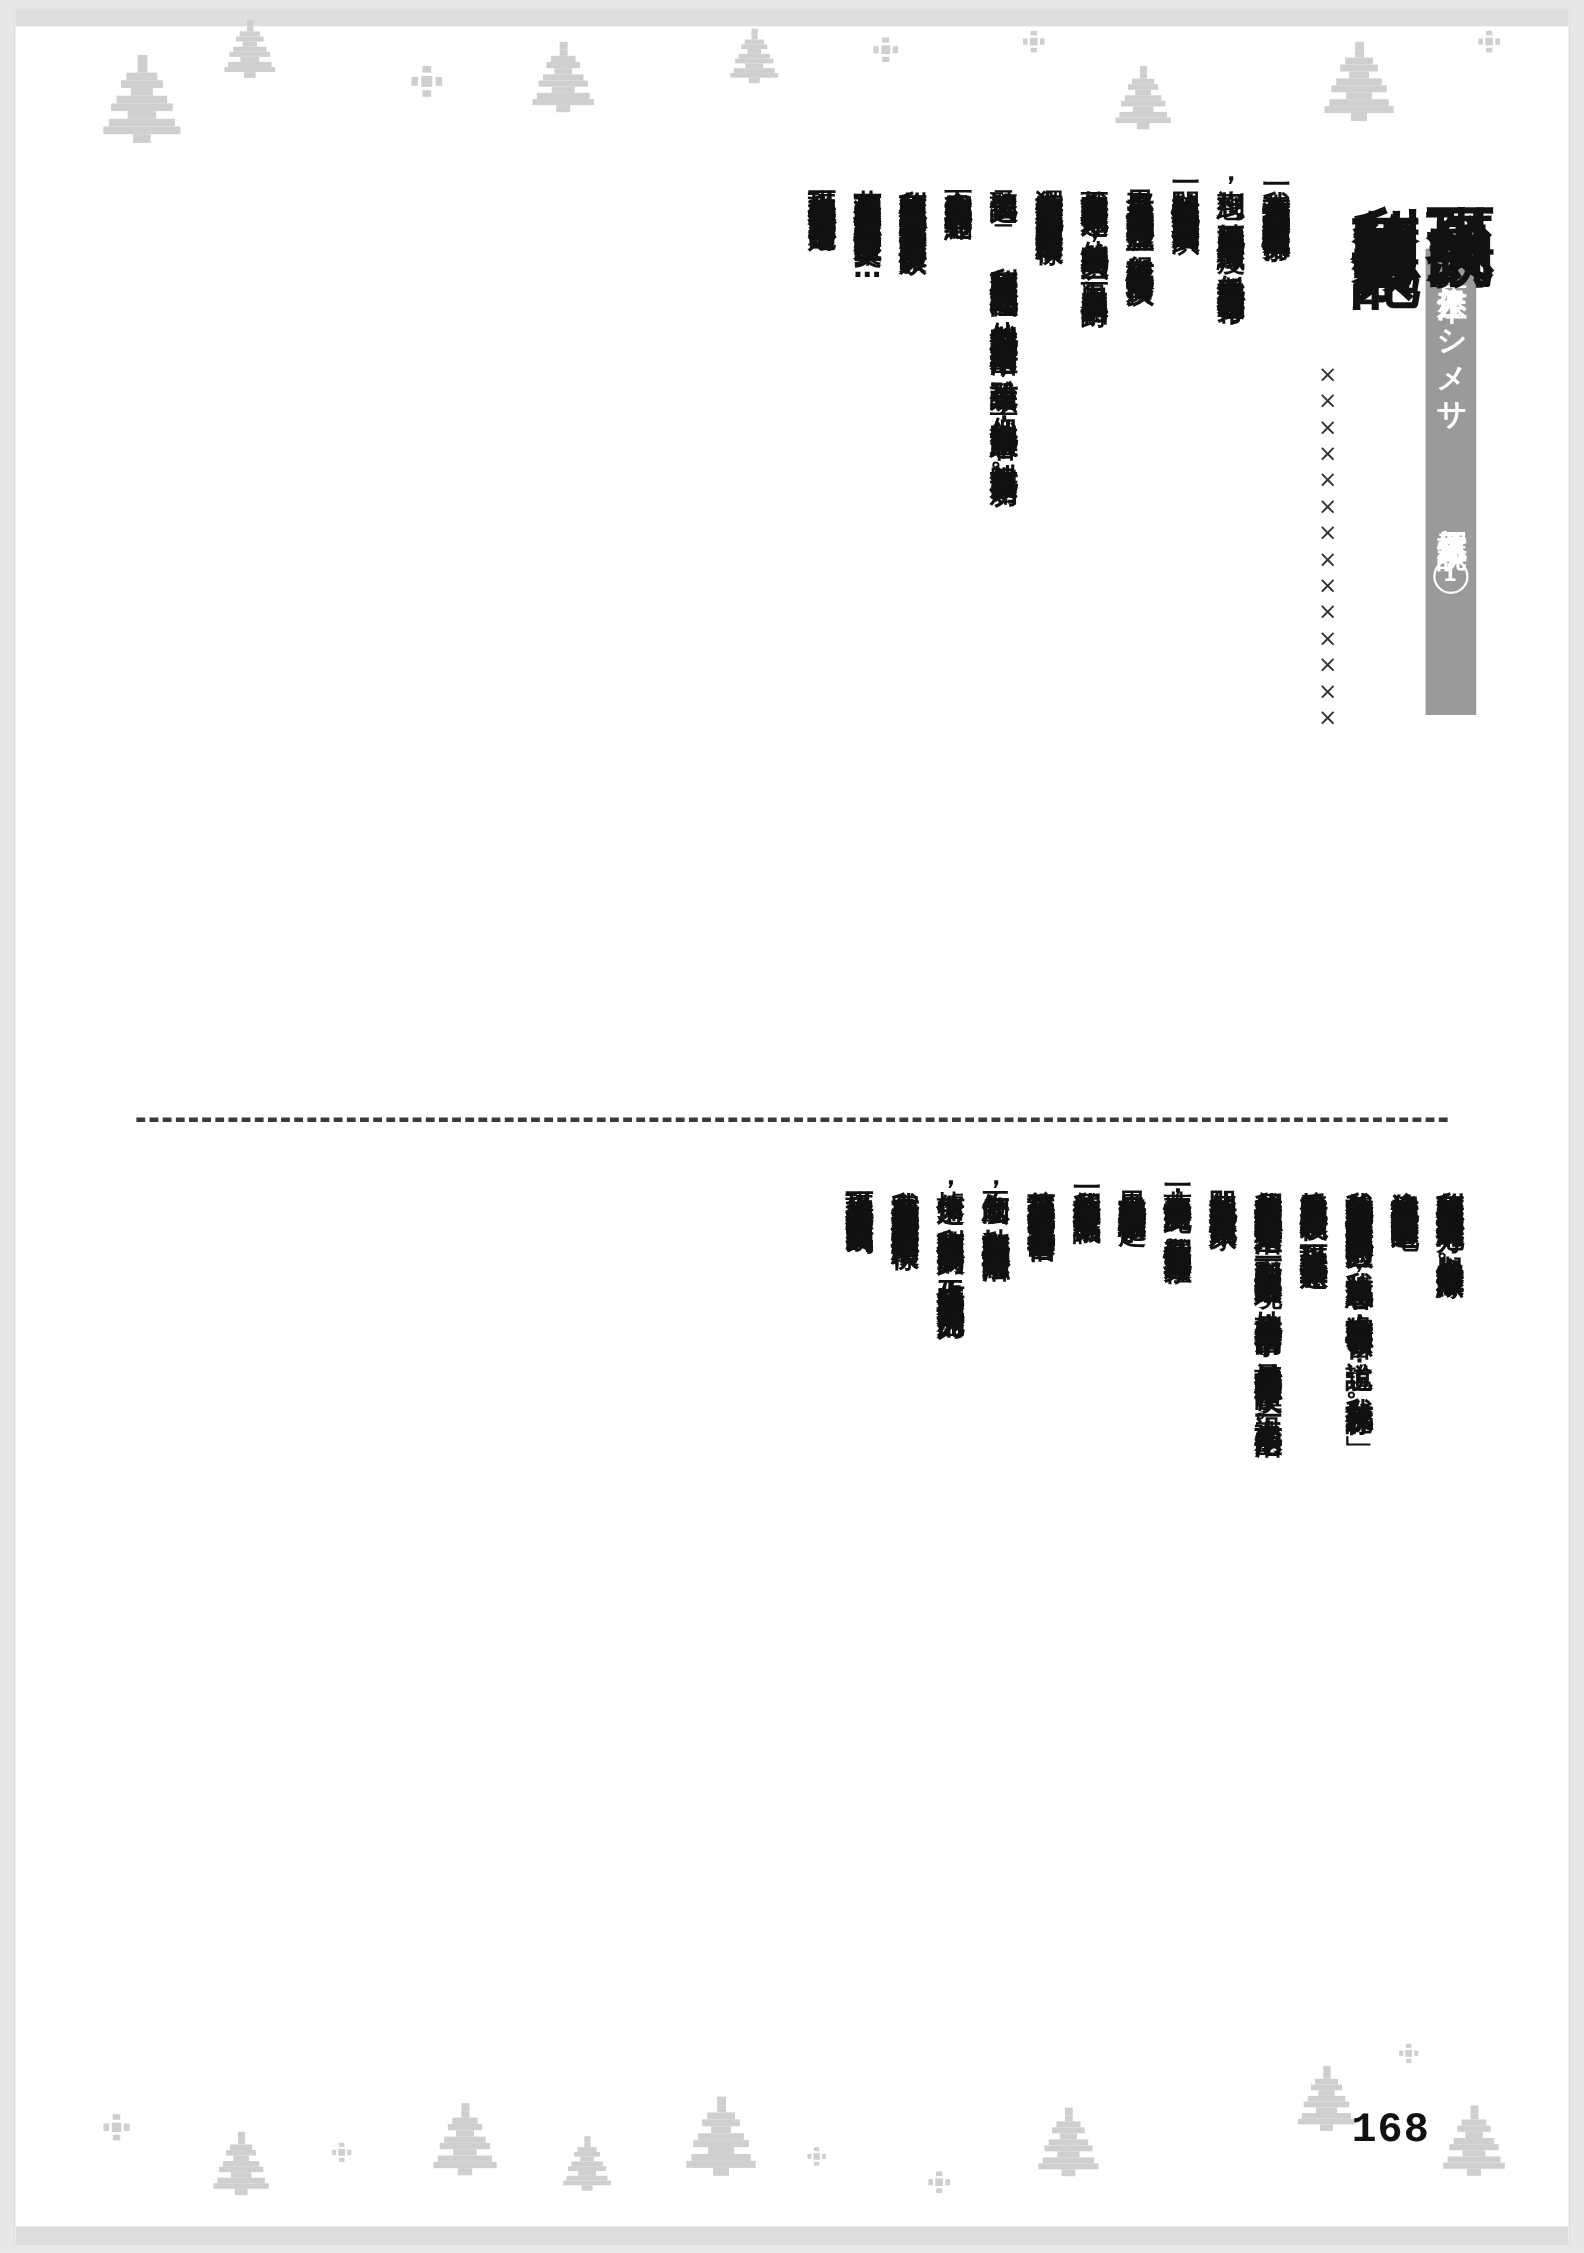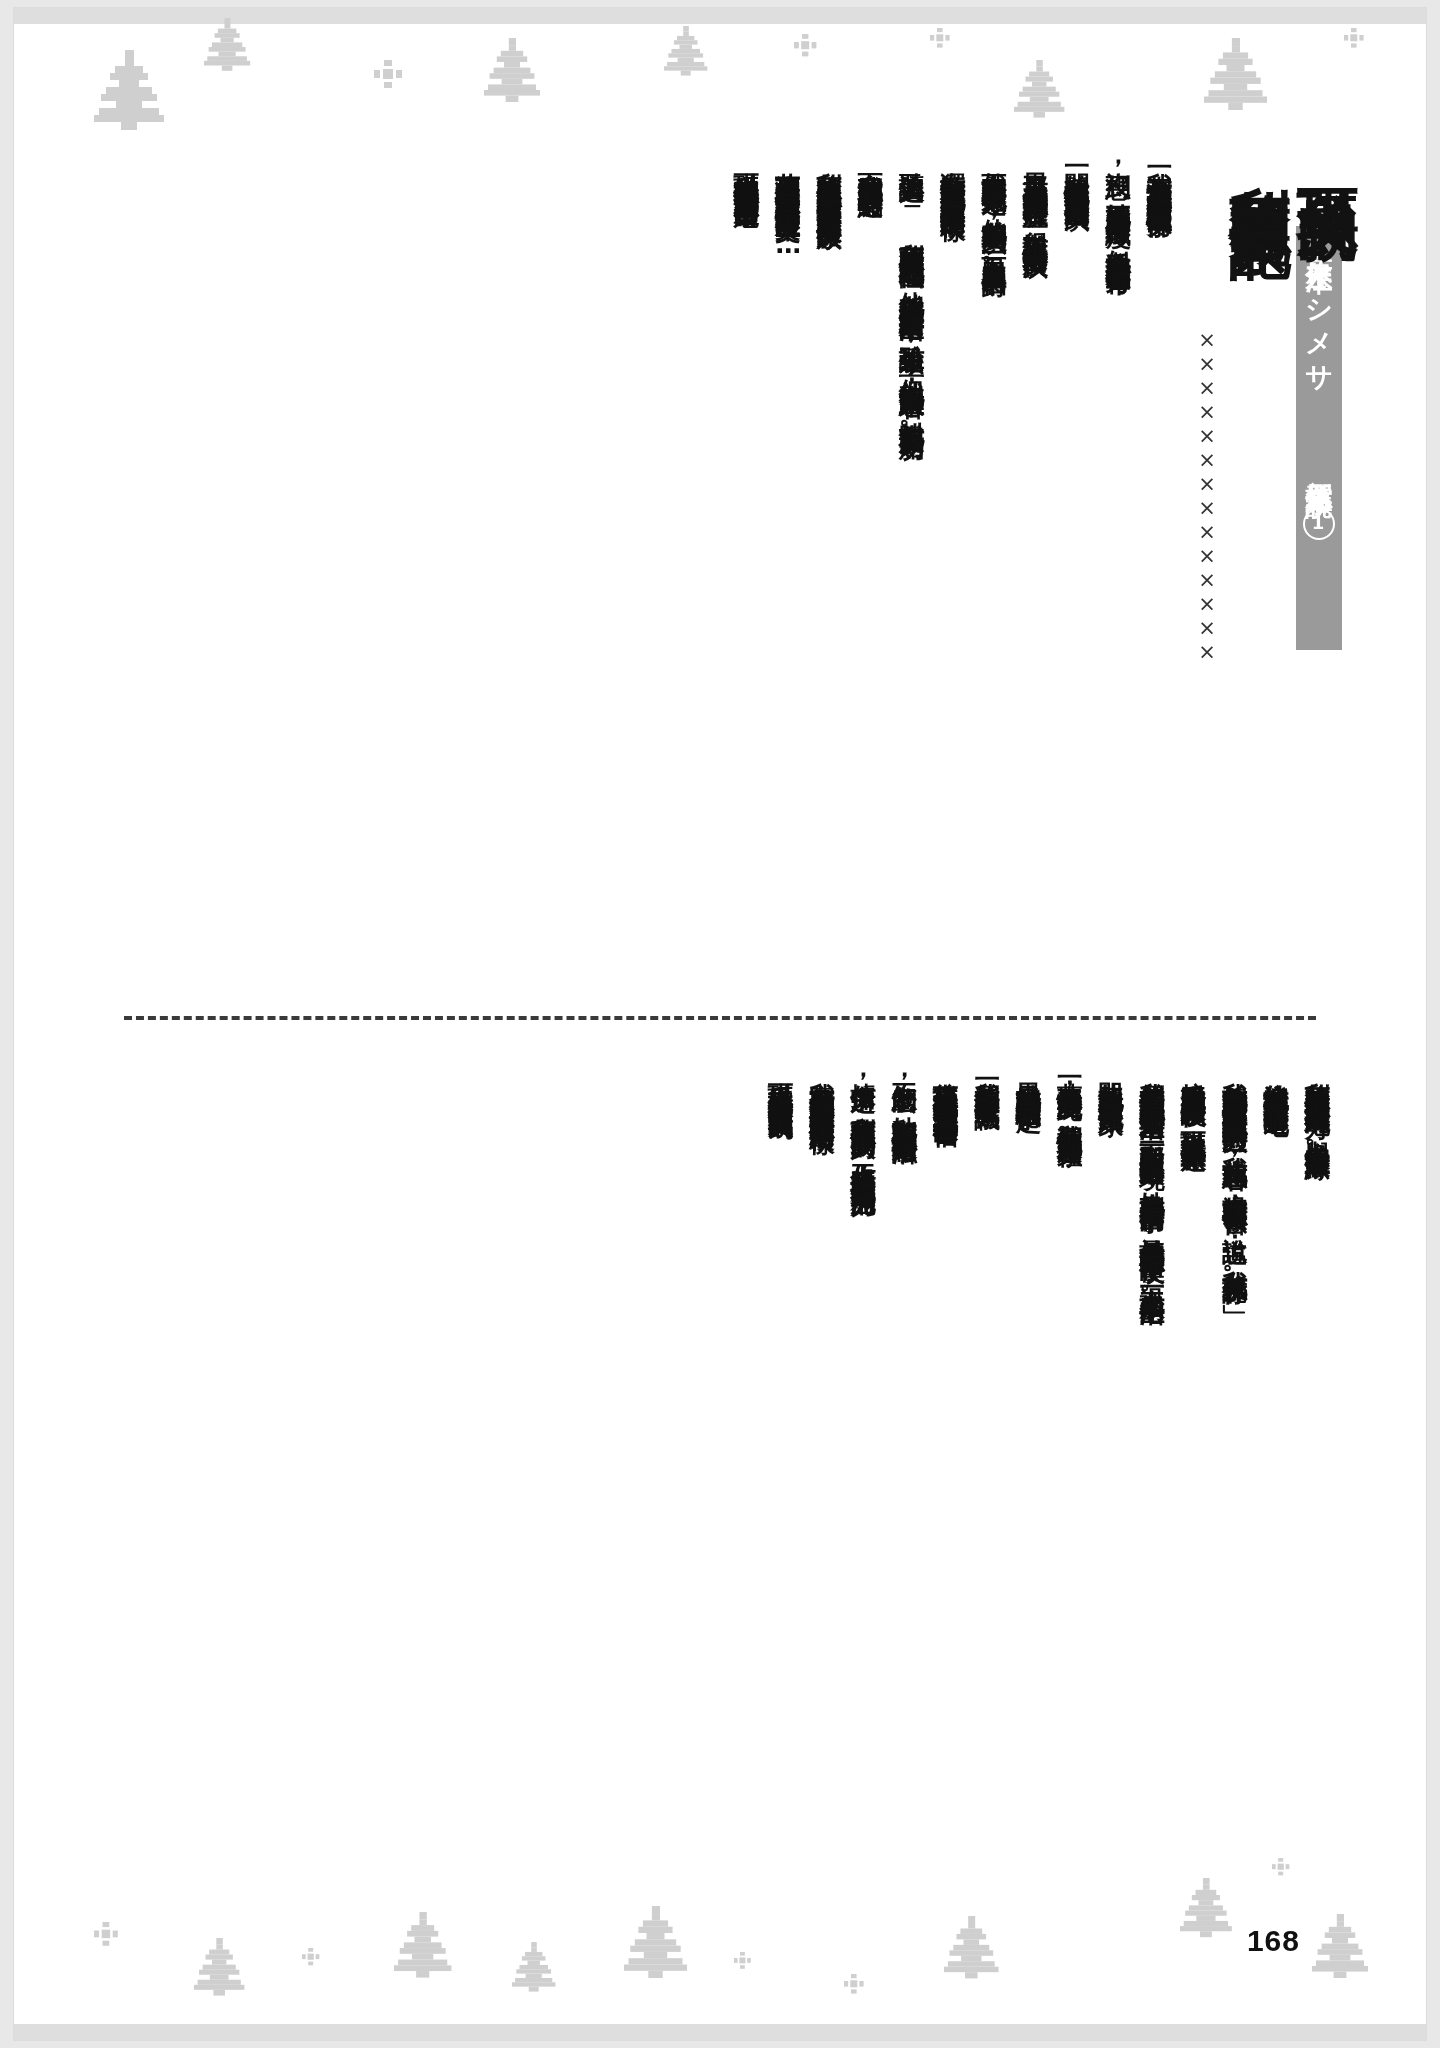--- a/index.html
+++ b/index.html
@@ -146,24 +146,24 @@
     position:absolute;
     left:110px;right:110px;top:1008px;
     border-top:4px dashed #3a3a3a;
     height:0;
   }
 
   
   .pagenum{
     position:absolute;
     right:126px;bottom:82px;
-    font-size:30px;
+    font-size:38px;
     font-weight:700;
     color:#111;
-    font-family:Liberation Sans, sans-serif;
+    font-family:Liberation Mono, monospace;
     letter-spacing:1px;
     text-align:center;
   }
 </style>
 </head>
 <body>
 
 <div class="page">
 
   <div class="deco-band deco-top">

